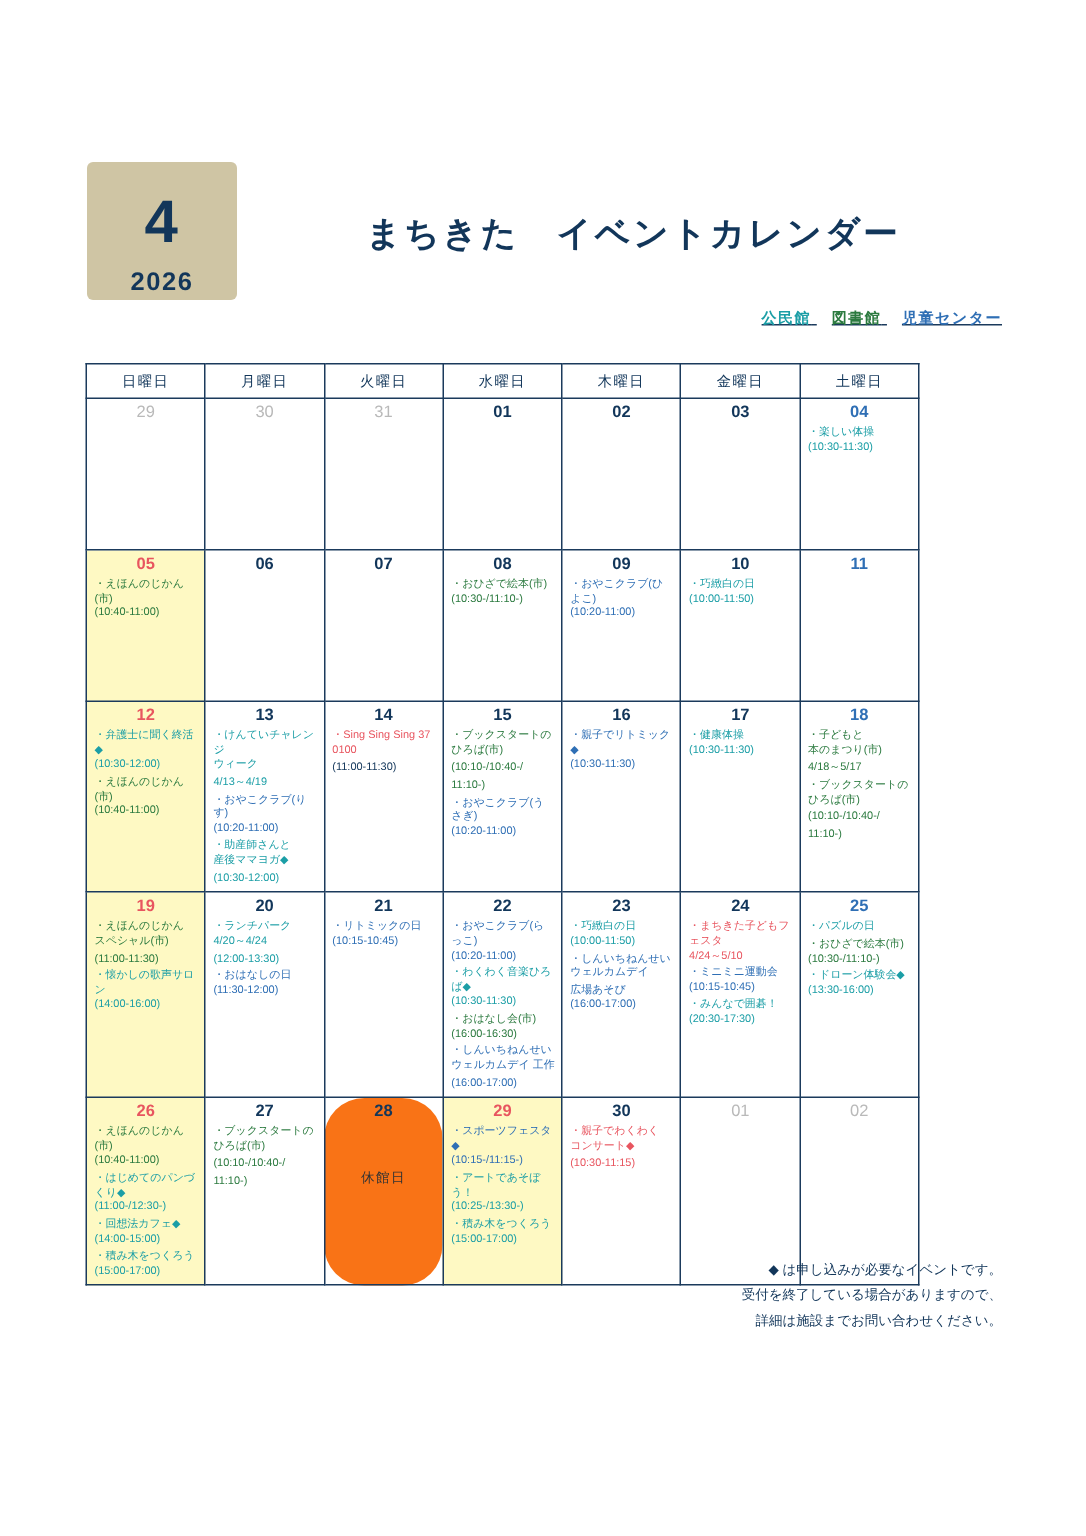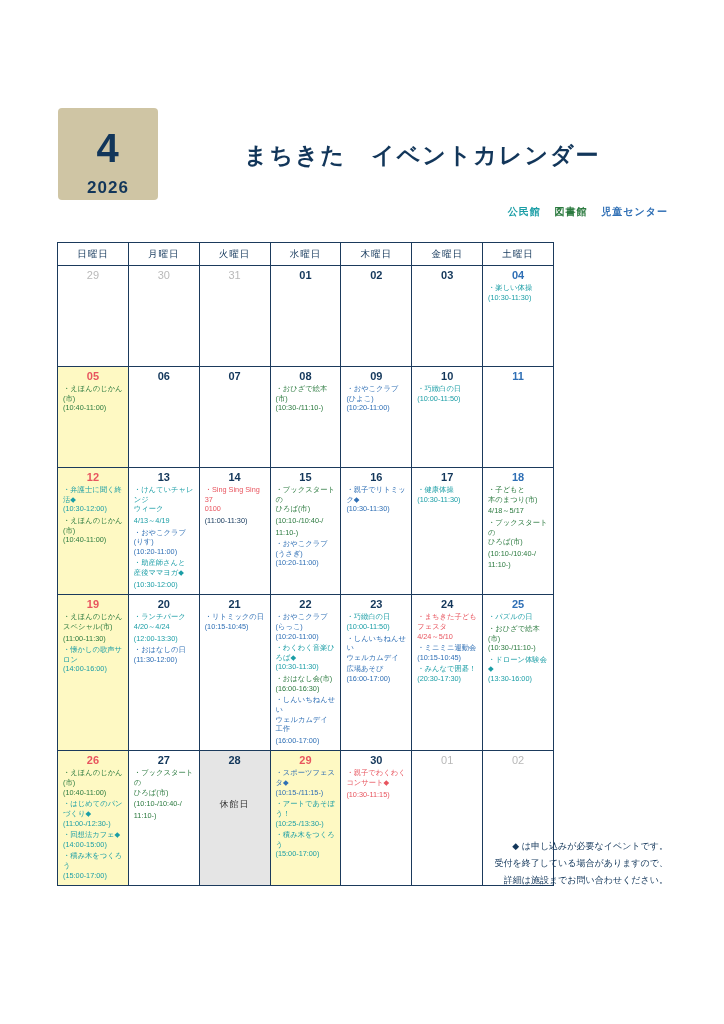--- a/index.html
+++ b/index.html
@@ -66,32 +66,33 @@
   }
 
   
   .legend {
     position: absolute;
     right: 56px;
     top: 205px;
     font-size: 10px;
     font-weight: bold;
     letter-spacing: 1px;
+    text-decoration: underline;
   }
   .legend span { margin-left: 10px; }
   .lg-kouminkan { color: #1b9ea6; }
   .lg-toshokan  { color: #2b7a3f; }
   .lg-jidou     { color: #2f6fb5; }
 
   
   .calendar {
     position: absolute;
     left: 57px;
     top: 242px;
-    width: 497px;
+    width: 556px;
     border-collapse: collapse;
     table-layout: fixed;
   }
   .calendar th {
     height: 20px;
     font-size: 9.5px;
     font-weight: normal;
     color: #12365a;
     border: 1px solid #1b3a5c;
     background: #ffffff;
@@ -111,21 +112,21 @@
     padding: 4px 0 2px 0;
     line-height: 1;
   }
   .daynum.sun  { color: #e8555f; }
   .daynum.sat  { color: #2f6fb5; }
   .daynum.norm { color: #12365a; }
   .daynum.out  { color: #b9b9b9; font-weight: normal; }
 
   td.sun-cell { background: #fef9c3; }
   td.sat-cell { background: #ffffff; }
-  td.closed   { background: #e5e5e5; }
+  td.closed   { background: #f97316; border-radius: 27px; }
 
   .events {
     padding: 0 4px 3px 5px;
     font-size: 7.3px;
     line-height: 1.32;
   }
   .ev {
     margin-bottom: 2px;
     word-break: break-all;
   }

